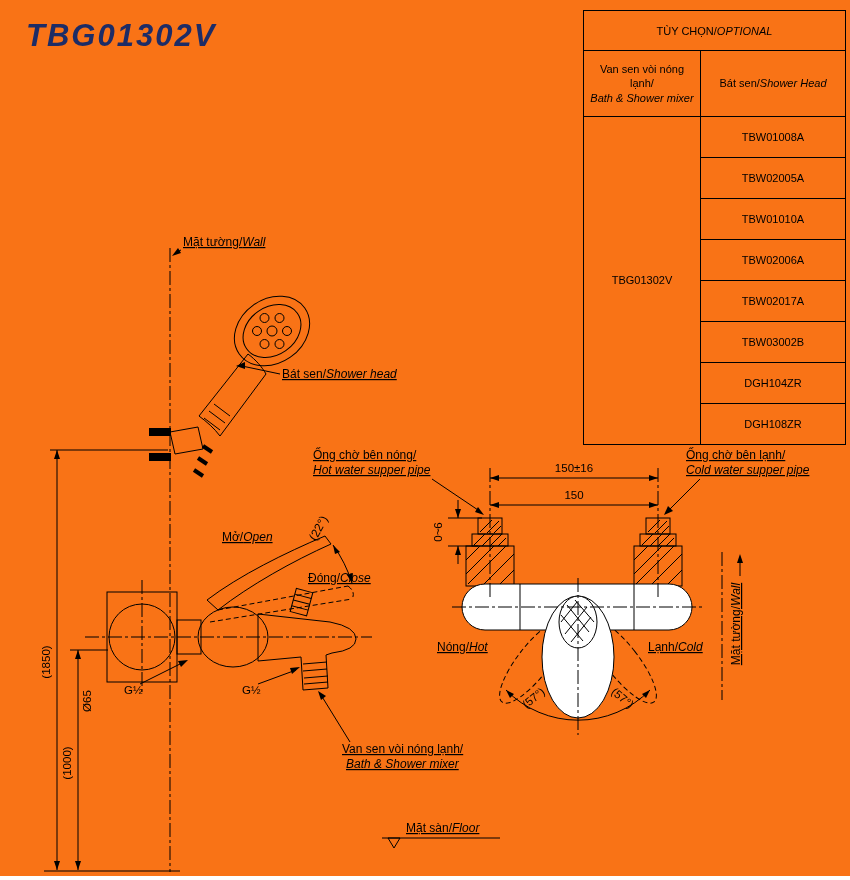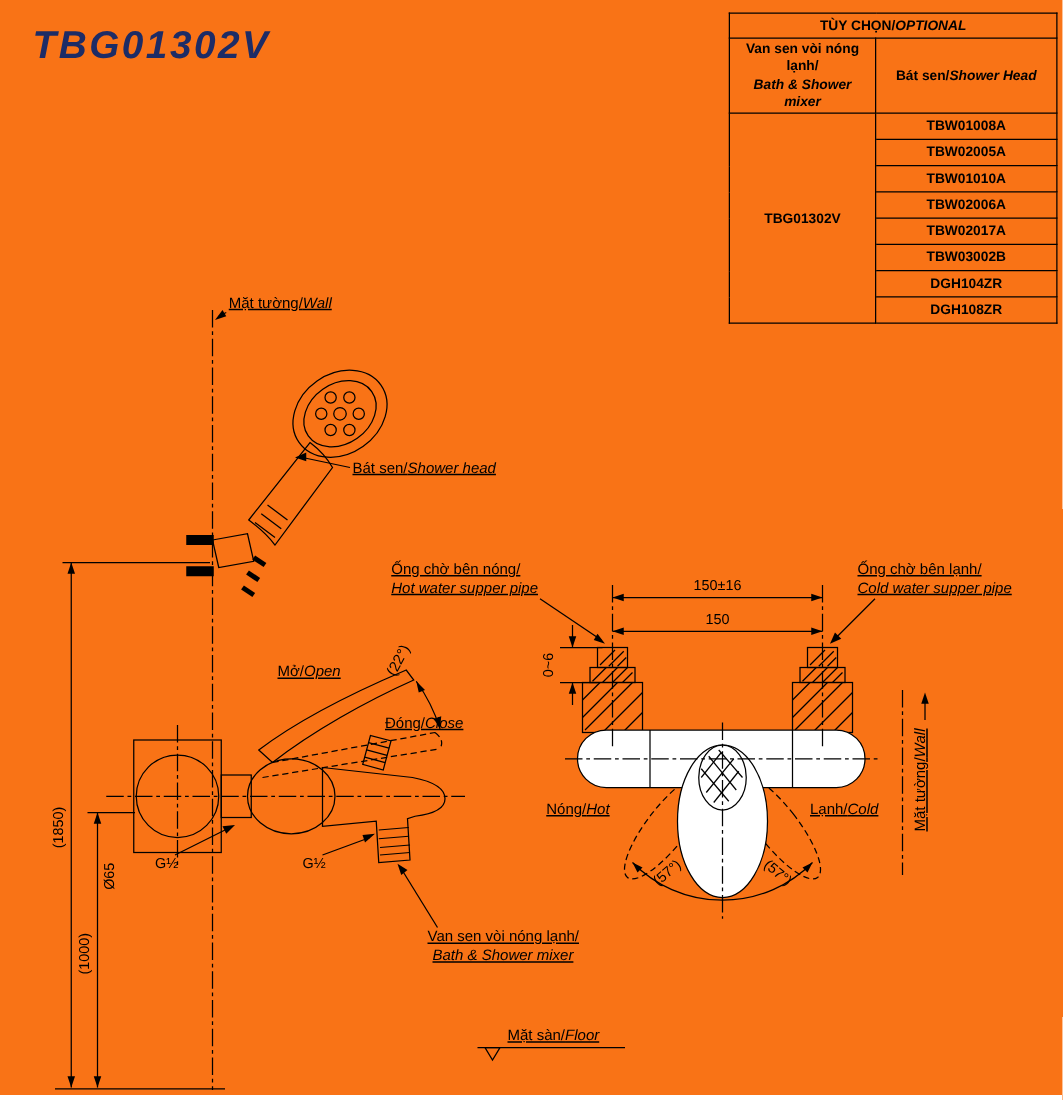--- a/index.html
+++ b/index.html
@@ -11,22 +11,22 @@
   
   .title {
     position:absolute; left:26px; top:18px;
     font-size:31px; font-weight:bold; font-style:italic;
     letter-spacing:2px; color:#1d2c66;
   }
   
   .options-wrap { position:absolute; left:583px; top:10px; }
   table.options { border-collapse:collapse; }
   table.options th, table.options td {
-    border:1px solid #000; font-size:11px; font-weight:bold;
-    text-align:center; vertical-align:middle; padding:1px 4px;
+    border:1px solid #000; font-size:11px; font-weight:normal;
+    text-align:center; vertical-align:middle; padding:11px 4px;
   }
   .cap   { height:17px; }
   .colh1 { width:108px; height:42px; font-size:10.5px; line-height:1.3; }
   .colh2 { width:136px; }
   .cell  { height:18px; }
   .it    { font-style:italic; }
   
   #drawing { position:absolute; left:0; top:0; }
   #drawing text { font-size:12px; fill:#000; stroke:none; }
   #drawing .dim { font-size:11.5px; }

